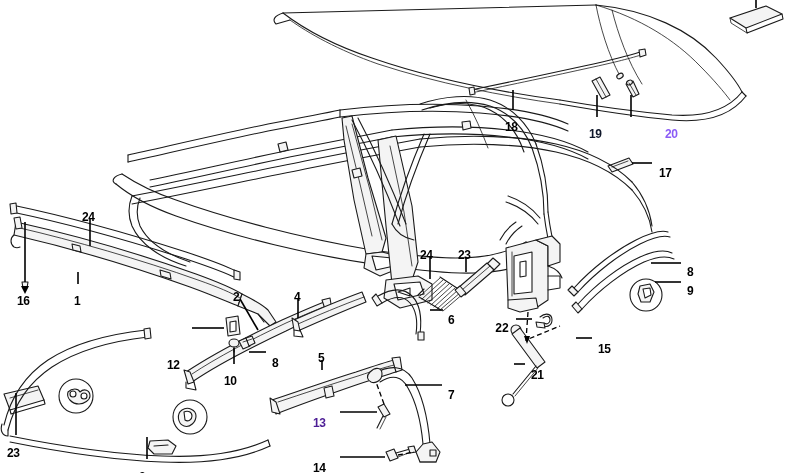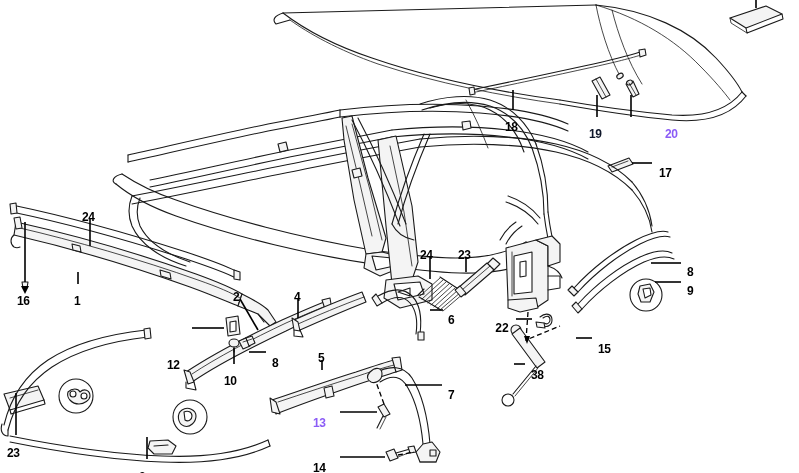--- a/index.html
+++ b/index.html
@@ -412,29 +412,29 @@
       <div class="callout" style="left: 139px; top: 471px; color: rgb(0, 0, 0);">3</div>
       <div class="callout" style="left: 294px; top: 291px; color: rgb(0, 0, 0);">4</div>
       <div class="callout" style="left: 318px; top: 352px; color: rgb(0, 0, 0);">5</div>
       <div class="callout" style="left: 448px; top: 314px; color: rgb(0, 0, 0);">6</div>
       <div class="callout" style="left: 448px; top: 389px; color: rgb(0, 0, 0);">7</div>
       <div class="callout" style="left: 687px; top: 266px; color: rgb(0, 0, 0);">8</div>
       <div class="callout" style="left: 687px; top: 285px; color: rgb(0, 0, 0);">9</div>
       <div class="callout" style="left: 224px; top: 375px; color: rgb(0, 0, 0);">10</div>
       <div class="callout" style="left: 272px; top: 357px; color: rgb(0, 0, 0);">8</div>
       <div class="callout" style="left: 167px; top: 332px; color: rgb(0, 0, 0); margin-top: 27px;">12</div>
-      <div class="callout" style="left: 313px; top: 417px; color: #8b5cf6;">13</div>
+      <div class="callout" style="left: 313px; top: 417px; color: #4c1d95;">13</div>
       <div class="callout" style="left: 313px; top: 462px; color: rgb(0, 0, 0);">14</div>
       <div class="callout" style="left: 598px; top: 343px; color: rgb(0, 0, 0);">15</div>
       <div class="callout" style="left: 17px; top: 295px; color: rgb(0, 0, 0);">16</div>
       <div class="callout" style="left: 659px; top: 167px; color: rgb(0, 0, 0);">17</div>
       <div class="callout" style="left: 505px; top: 121px; color: rgb(0, 0, 0);">18</div>
       <div class="callout" style="left: 589px; top: 128px; color: #0f172a;">19</div>
       <div class="callout" style="left: 623px; top: 128px; color: #8b5cf6; margin-left: 42px;">20</div>
-      <div class="callout" style="left: 531px; top: 369px; color: rgb(0, 0, 0);">38</div>
+      <div class="callout" style="left: 531px; top: 369px; color: rgb(0, 0, 0);">21</div>
       <div class="callout" style="left: 495px; top: 323px; color: rgb(0, 0, 0); font-family: Liberation Mono, monospace;">22</div>
       <div class="callout" style="left: 458px; top: 249px; color: rgb(0, 0, 0);">23</div>
       <div class="callout" style="left: 82px; top: 211px; color: rgb(0, 0, 0);">24</div>
       <div class="callout" style="left: 7px; top: 447px; color: rgb(0, 0, 0);">23</div>
       <div class="callout" style="left: 420px; top: 249px; color: rgb(0, 0, 0);">24</div>
     </div>
 
 </div>
 
 </body></html>

